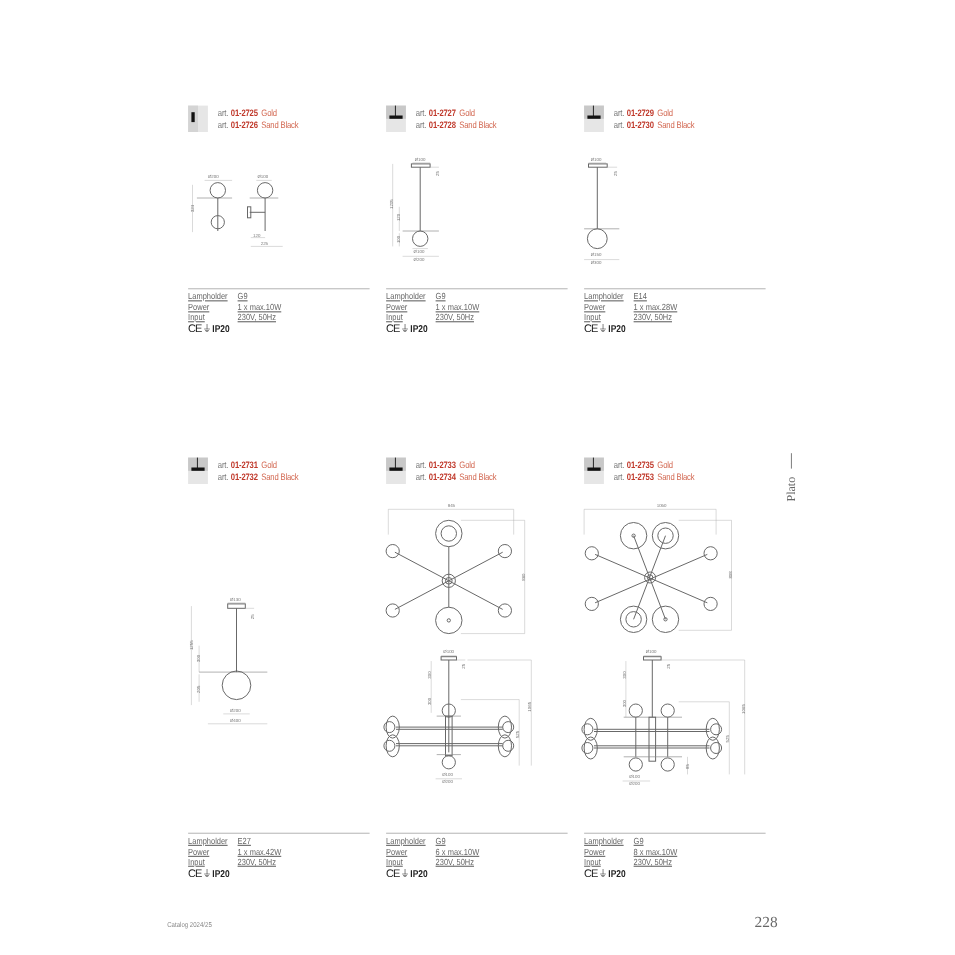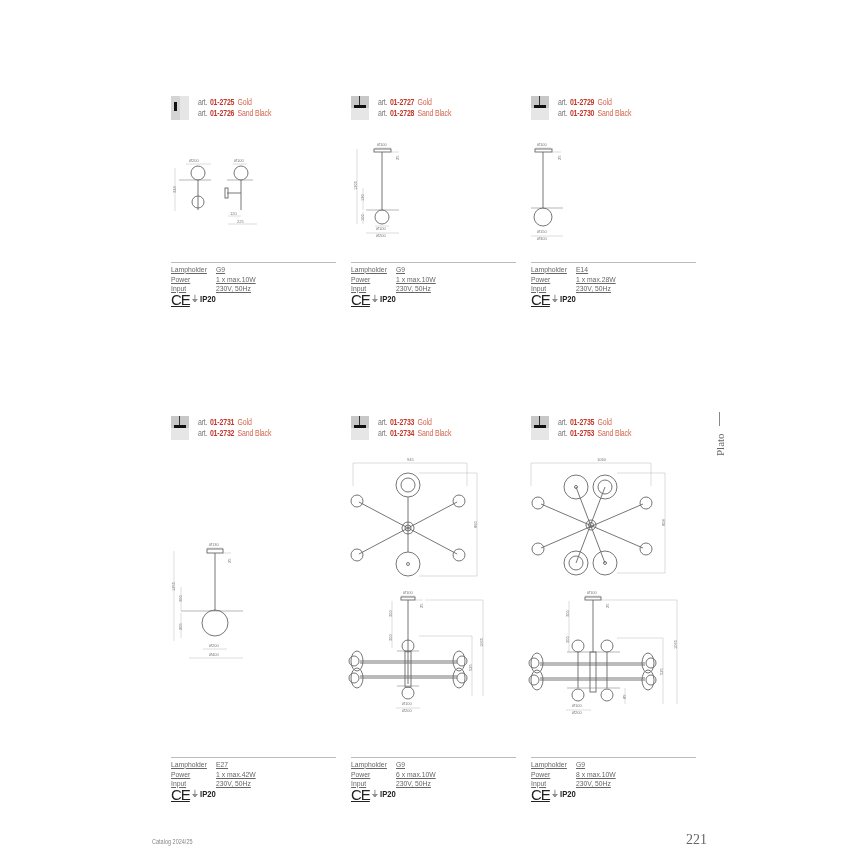--- a/index.html
+++ b/index.html
@@ -24,21 +24,21 @@
   .drawing { position: absolute; left: 0; top: 30px; width: 165px; }
   .drawing svg { display: block; }
 
   .rule { position: absolute; left: 0; height: 1px; background: #bbb; width: 165px; }
 
   .specs { position: absolute; left: 0; font-size: 8px; line-height: 9.5px; color: #666; }
   .spec-row { display: flex; white-space: nowrap; text-decoration: underline; }
   .spec-label { width: 45px; transform: scaleX(0.85); transform-origin: left center; }
   .spec-value { transform: scaleX(0.85); transform-origin: left center; }
   .cert { font-size: 9px; margin-top: 1px; color: #222; white-space: nowrap; display:flex; align-items:center; gap:2px; }
-  .cert .ce { font-size: 15px; letter-spacing: -1px; text-decoration: underline; }
+  .cert .ce { font-size: 10px; letter-spacing: -1px; }
   .cert .ground { font-size: 9px; }
   .cert .ip { font-weight: bold; font-size: 9px; transform: scaleX(0.85); transform-origin: left center; display:inline-block; }
 
   .footer-left { position: absolute; left: 152px; top: 838px; font-size: 6.5px; color: #888; transform: scaleX(0.85); transform-origin: left; }
   .footer-right { position: absolute; left: 686px; top: 832px; font-size: 14px; color: #666; font-family: "Liberation Serif", serif; }
 
   svg .d { stroke: #888; stroke-width: 0.6; fill: none; }
   svg .l { stroke: #666; stroke-width: 0.9; fill: none; }
   svg .dim { stroke: #aaa; stroke-width: 0.4; fill: none; }
   svg text { font-family: "Liberation Sans", sans-serif; font-size: 4px; fill: #777; }
@@ -471,13 +471,13 @@
       </div>
   </div>
 </div>
 
 <div style="position:absolute; left:714px; top:412px; width:20px; height:50px;">
   <span style="position:absolute; left:0; top:44px; transform:rotate(-90deg); transform-origin:left top; font-family:'Liberation Serif', serif; font-size:11px; color:#666; white-space:nowrap;">Plato</span>
   <span style="position:absolute; left:5px; top:0; width:1px; height:14px; background:#888;"></span>
 </div>
 
 <div class="footer-left">Catalog 2024/25</div>
-<div class="footer-right">221</div>
+<div class="footer-right">228</div>
 
 </body></html>

